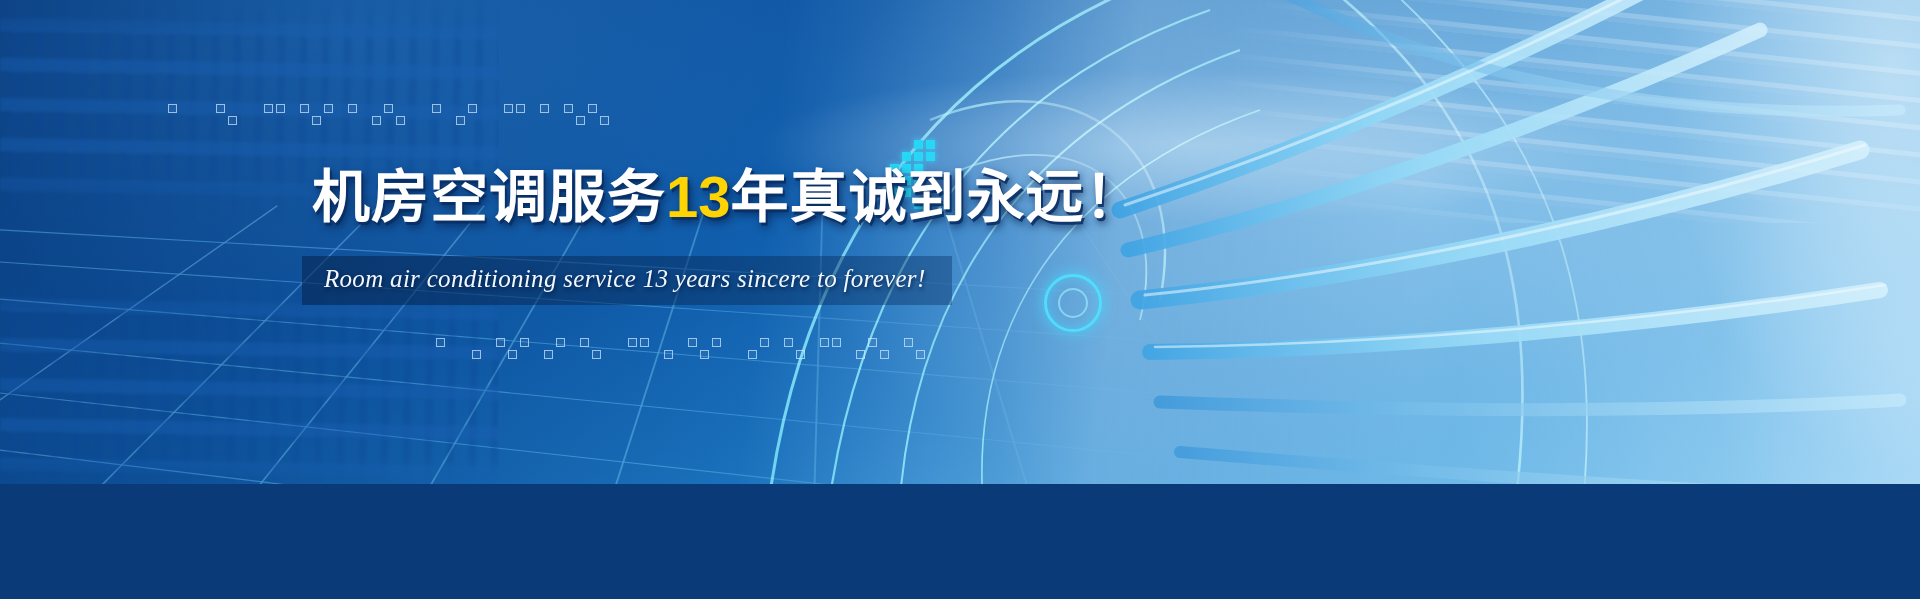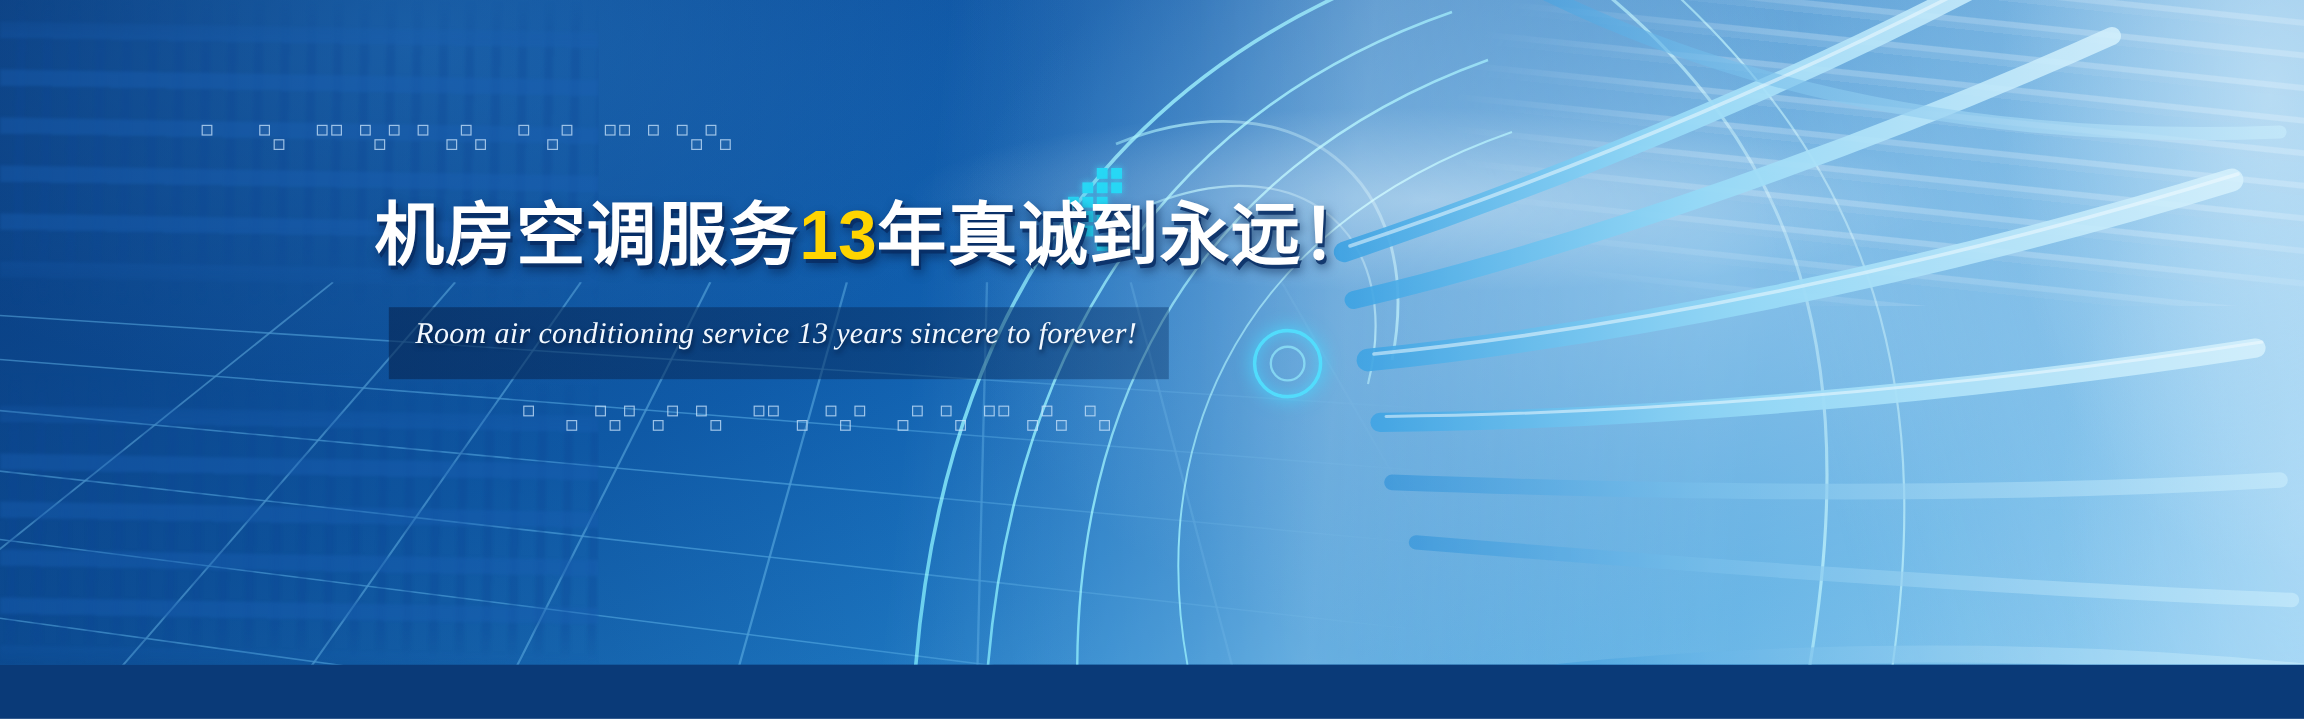--- a/index.html
+++ b/index.html
@@ -1,21 +1,21 @@
 <!DOCTYPE html>
 <html lang="zh-CN"><head>
 <meta charset="utf-8">
 <title>Banner</title>
 <style>
   html,body{margin:0;padding:0;background:#0a3a78;}
   *{box-sizing:border-box;}
 
   #banner{
     position:relative;
-    width:1920px;height:554px;
+    width:1920px;height:484px;
     overflow:hidden;
     font-family:"Liberation Sans","DejaVu Sans",sans-serif;
     background:
       radial-gradient(ellipse 900px 520px at 74% 40%, rgba(150,205,245,.55) 0%, rgba(120,185,235,.28) 38%, rgba(30,100,175,0) 70%),
       radial-gradient(ellipse 760px 420px at 18% 6%,  rgba(36,118,196,.85) 0%, rgba(17,72,146,0) 72%),
       linear-gradient(160deg,#0d4a94 0%,#0f57a6 22%,#1163b4 44%,#1d78c4 64%,#2f90d6 82%,#58aee6 100%);
   }
 
   
   .layer{position:absolute;inset:0;pointer-events:none;}
@@ -131,22 +131,22 @@
       3px 5px 9px rgba(4,28,70,.75);
   }
   #headline .num{
     color:#ffd400;
     font-family:"Liberation Sans","DejaVu Sans",sans-serif;
     font-weight:700;
     letter-spacing:0;
   }
 
   #subwrap{
-    position:absolute;left:324px;top:256px;
-    padding:9px 26px 22px 22px;
+    position:absolute;left:302px;top:256px;
+    padding:9px 26px 11px 22px;
     background:linear-gradient(90deg, rgba(6,38,84,.62) 0%, rgba(8,46,96,.52) 60%, rgba(10,52,104,.42) 100%);
   }
   #subtitle{
     font-family:"Liberation Serif","DejaVu Serif",serif;
     font-style:italic;
     font-size:25px;line-height:1.15;
     color:#f2f8ff;
     white-space:nowrap;
     letter-spacing:.3px;
     text-shadow:1px 2px 4px rgba(3,24,60,.9);

